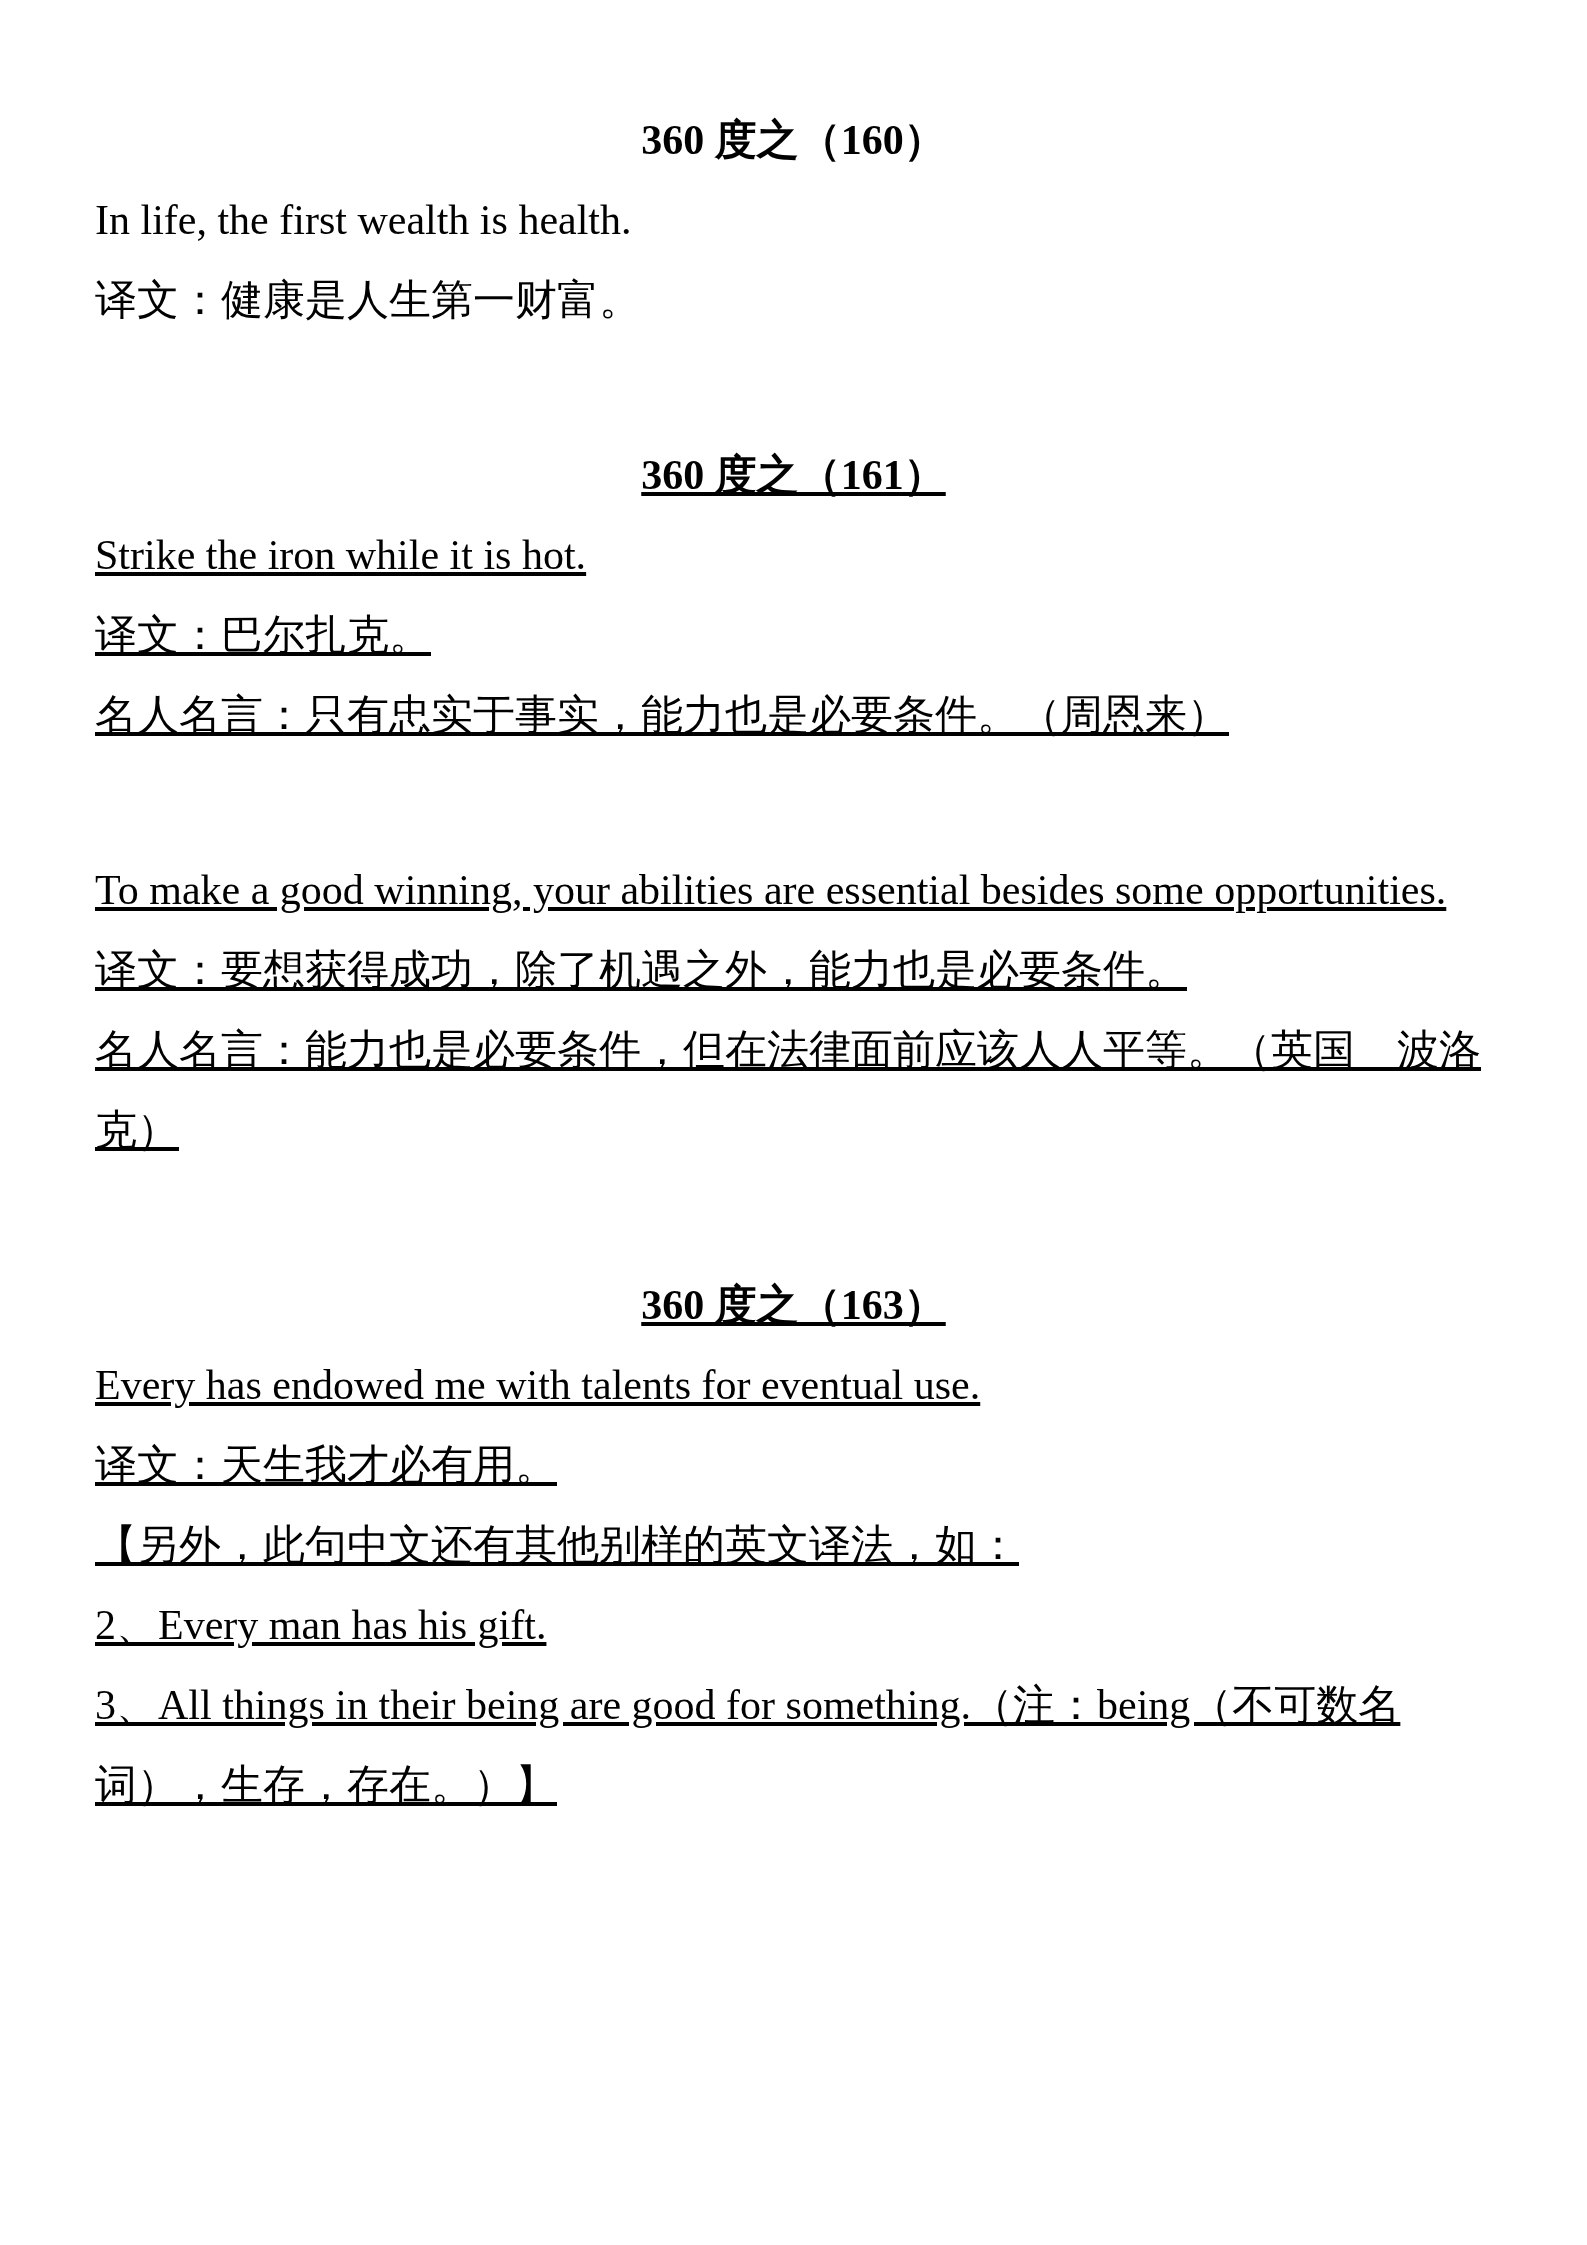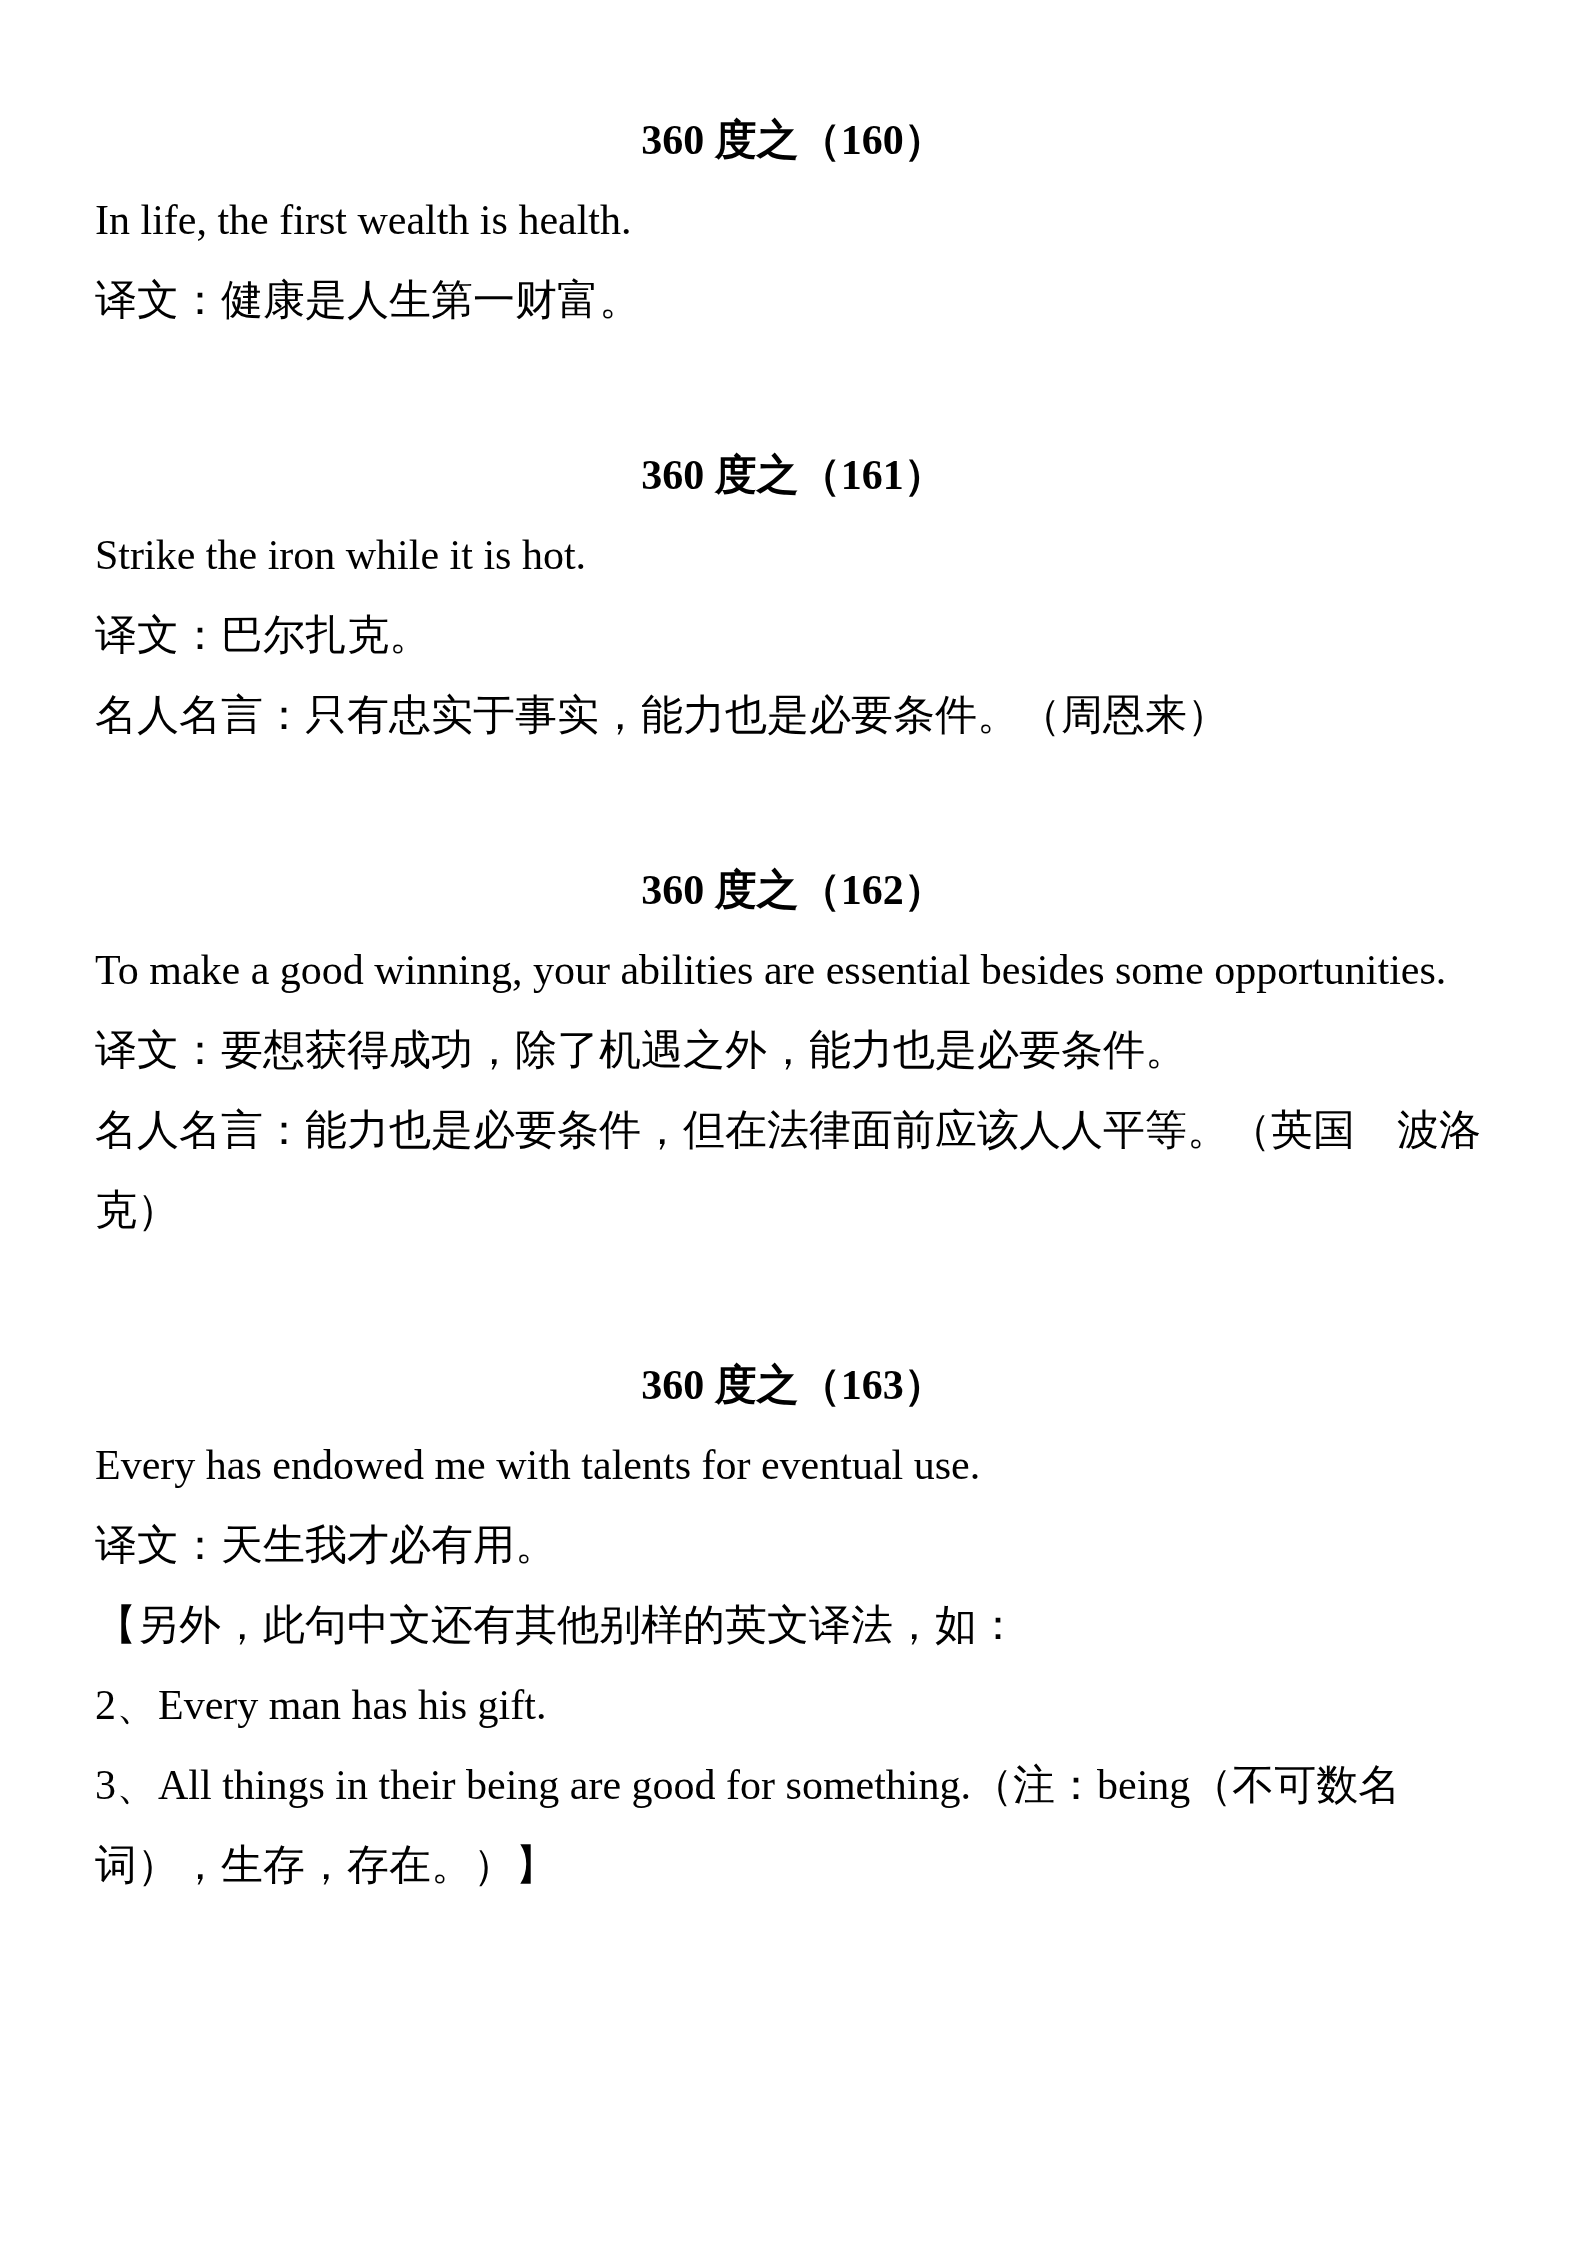--- a/index.html
+++ b/index.html
@@ -16,20 +16,21 @@
   .page {
     box-sizing: border-box;
     width: 1587px;
     height: 2245px;
     padding: 100px 95px 0 95px;
     overflow: hidden;
     background: #ffffff;
   }
   .section + .section {
     margin-top: 95px;
+    text-decoration: underline;
   }
   .line {
     margin: 0;
     font-size: 42px;
     line-height: 80px;
     word-break: break-word;
     overflow-wrap: break-word;
   }
   .title {
     font-weight: 700;
@@ -48,21 +49,20 @@
   </section>
 
   <section class="section">
     <p class="line title">360 度之（161）</p>
     <p class="line">Strike the iron while it is hot.</p>
     <p class="line">译文：巴尔扎克。</p>
     <p class="line">名人名言：只有忠实于事实，能力也是必要条件。（周恩来）</p>
   </section>
 
   <section class="section">
-    <p class="line title">360 度之（162）</p>
     <p class="line">To make a good winning, your abilities are essential besides some opportunities.</p>
     <p class="line">译文：要想获得成功，除了机遇之外，能力也是必要条件。</p>
     <p class="line">名人名言：能力也是必要条件，但在法律面前应该人人平等。（英国　波洛克）</p>
   </section>
 
   <section class="section">
     <p class="line title">360 度之（163）</p>
     <p class="line">Every has endowed me with talents for eventual use.</p>
     <p class="line">译文：天生我才必有用。</p>
     <p class="line">【另外，此句中文还有其他别样的英文译法，如：</p>

